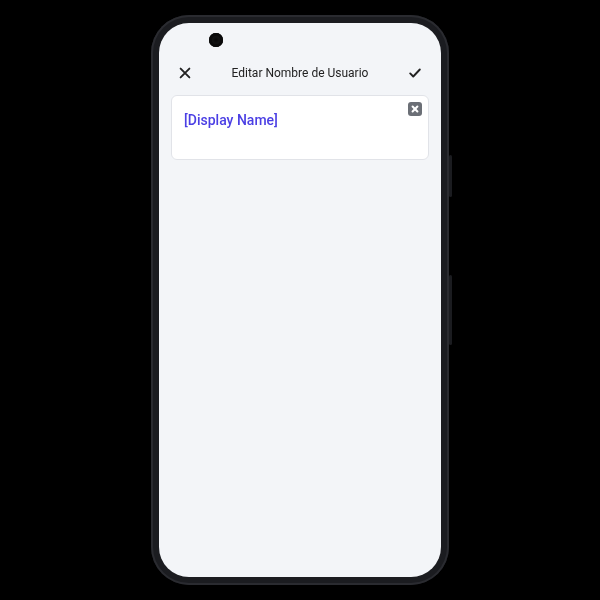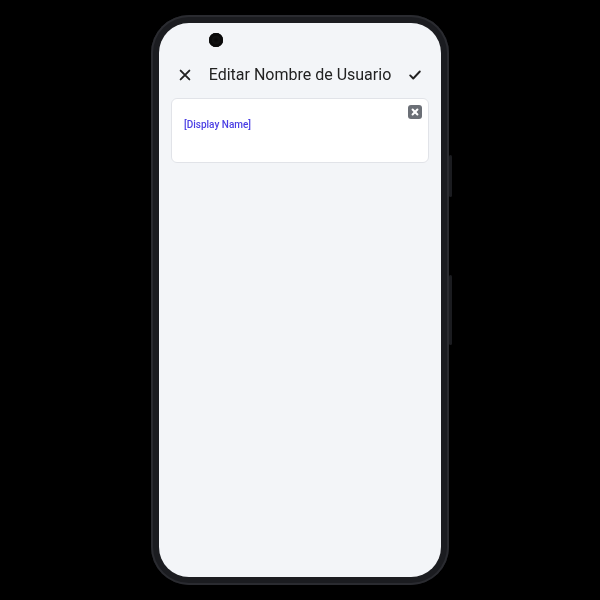--- a/index.html
+++ b/index.html
@@ -23,30 +23,30 @@
     }
     .camera {
       position:absolute; top:10px; left:50px; width:14px; height:14px;
       background:#000; border-radius:50%;
       box-shadow:inset 0 0 0 3px #0a0a0a, inset 0 0 4px 4px #1a1a1a;
     }
     .topbar {
       display:flex; align-items:center; justify-content:space-between;
       padding:18px 18px 10px 18px; margin-top:24px;
     }
-    .topbar .title { font-size:16px; color:#222; }
+    .topbar .title { font-size:12px; color:#222; }
     .icon-x, .icon-check { width:16px; height:16px; display:flex; align-items:center; justify-content:center; }
     .icon-x svg, .icon-check svg { width:14px; height:14px; stroke:#222; stroke-width:2.2;
       stroke-linecap:round; fill:none; stroke-linejoin:round; }
     .card {
       margin:4px 12px 0 12px; background:#fff;
       border:1px solid #e1e3e8; border-radius:6px;
       padding:14px 12px 30px 12px; position:relative;
     }
-    .display-name { color:#4b3fe4; font-size:10px; font-weight:500; }
+    .display-name { color:#4b3fe4; font-size:14px; font-weight:500; }
     .clear-badge {
       position:absolute; top:6px; right:6px; width:14px; height:14px;
       background:#6b6f76; border-radius:3px; display:flex;
       align-items:center; justify-content:center;
     }
     .clear-badge svg { width:8px; height:8px; stroke:#fff; stroke-width:2.6;
       stroke-linecap:round; fill:none; }
   </style>
 </head>
 <body>

